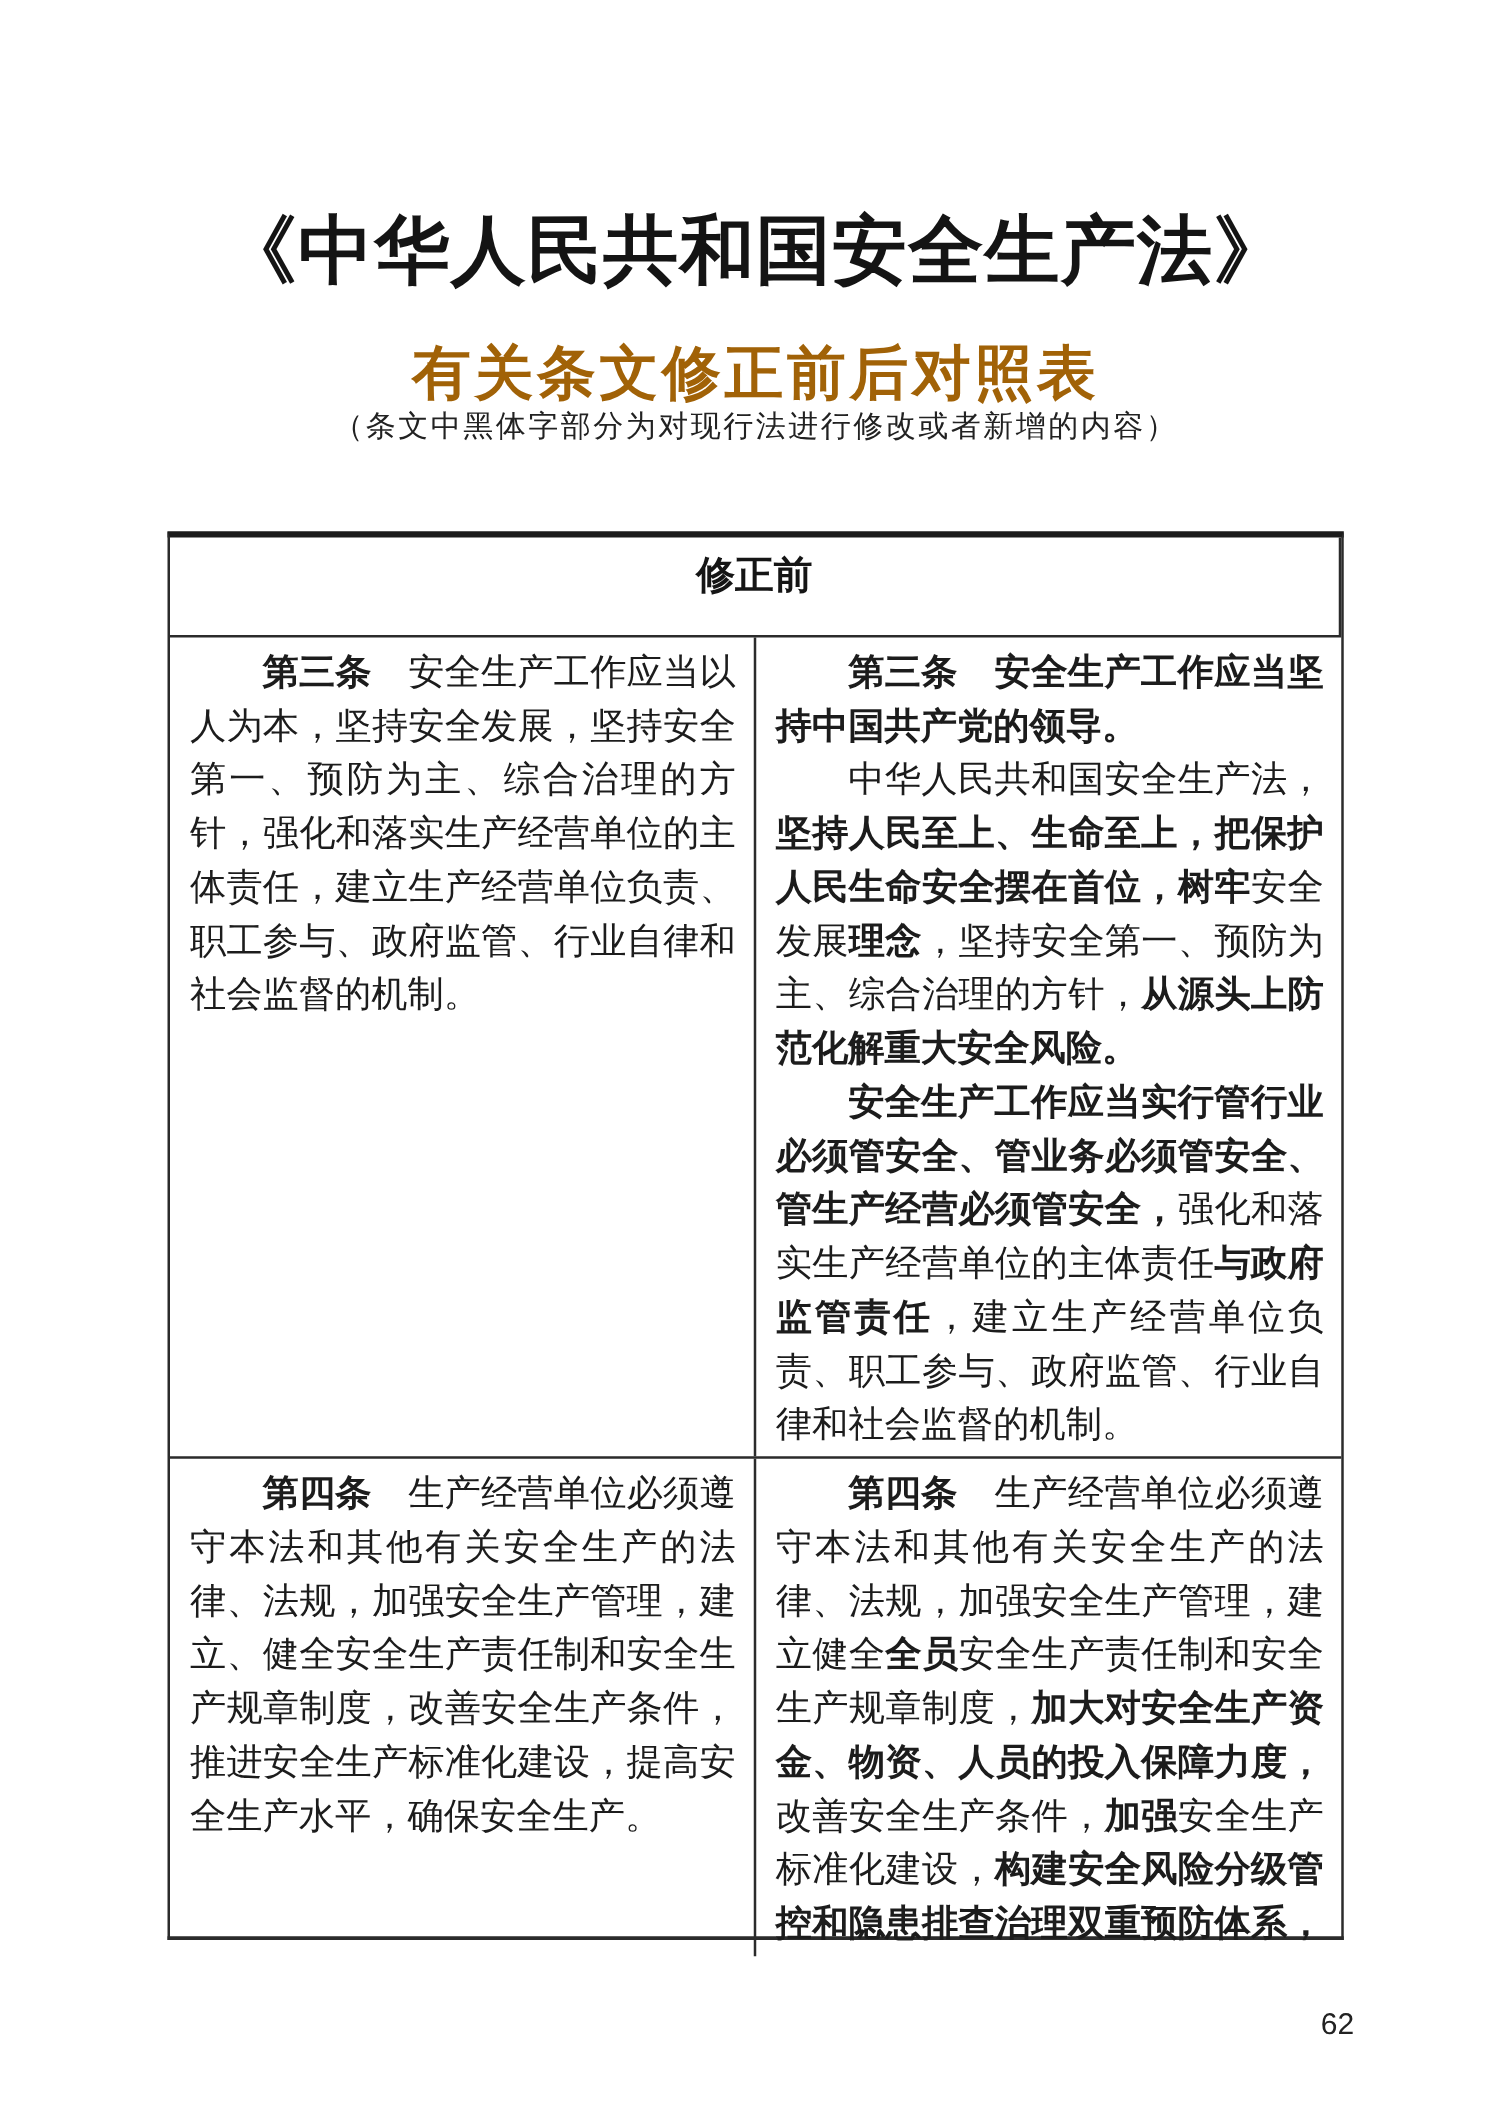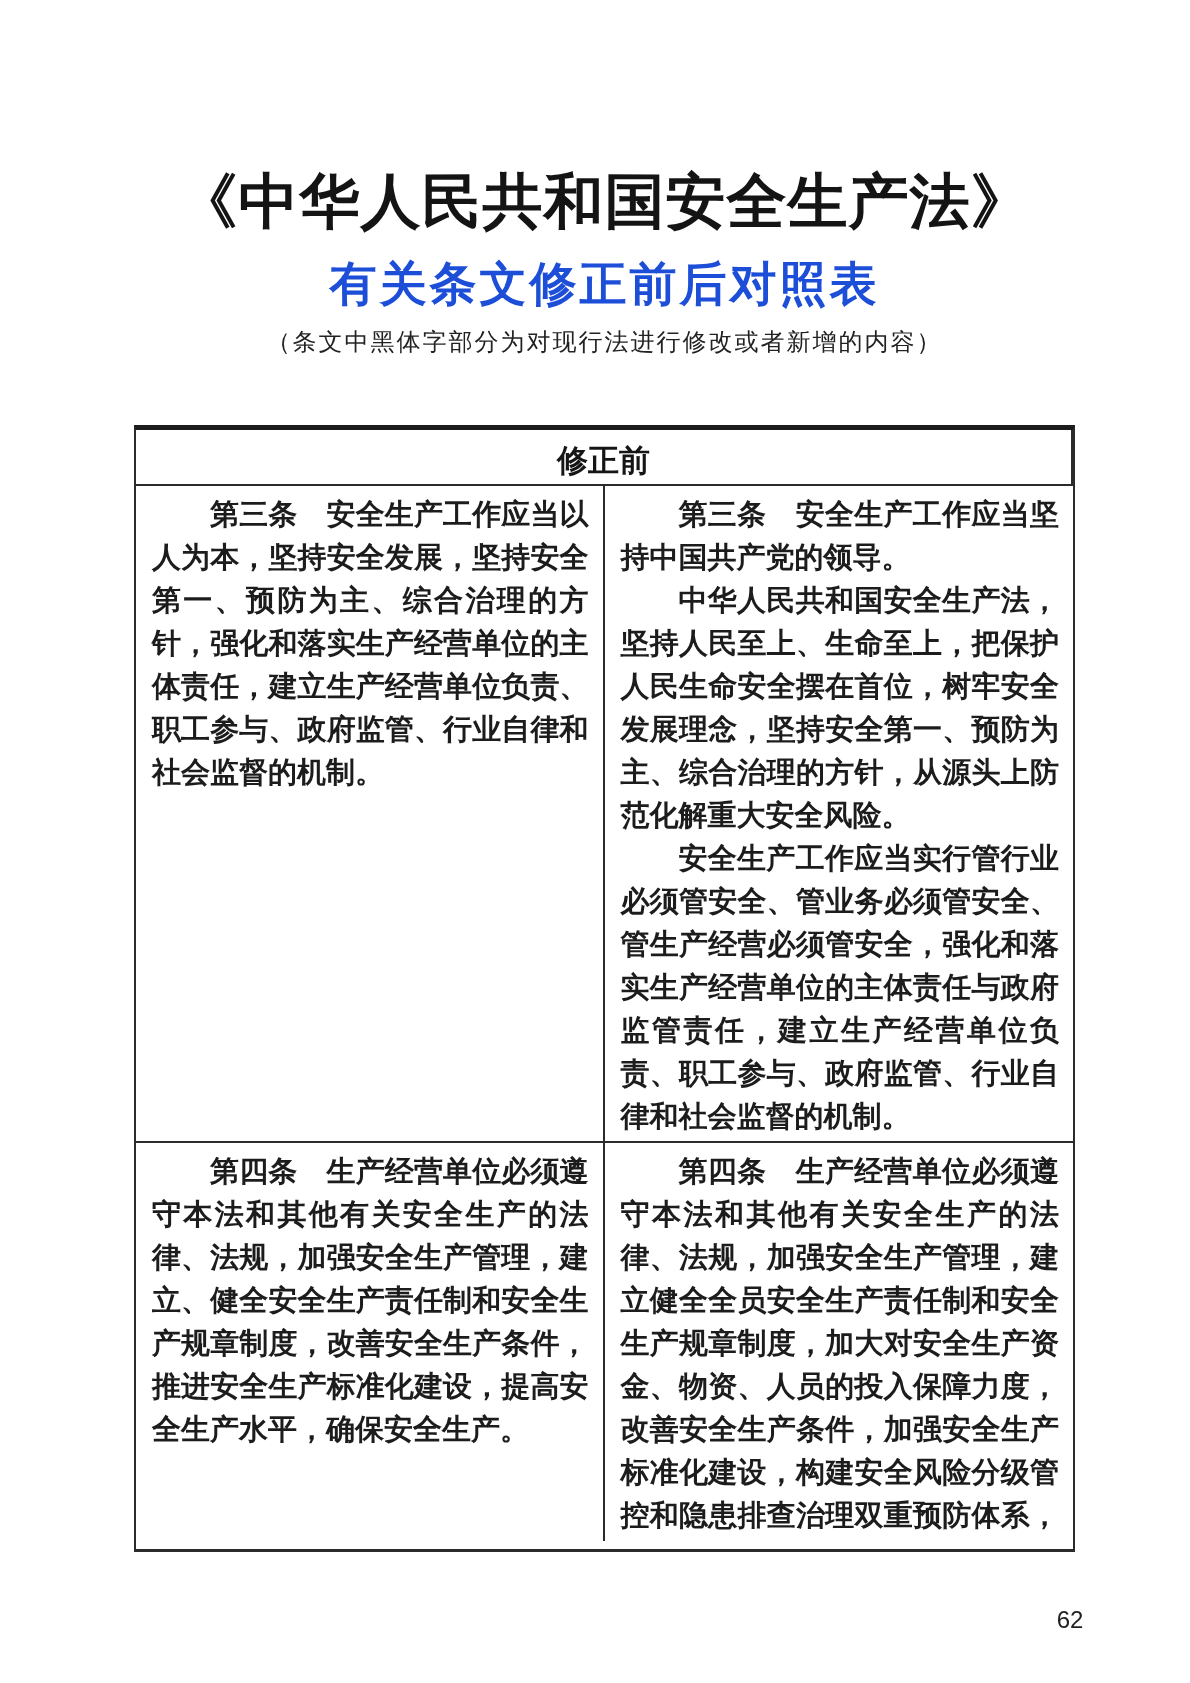--- a/index.html
+++ b/index.html
@@ -31,26 +31,26 @@
     font-weight: 700;
     font-size: 60px;
     line-height: 1.2;
     color: #141414;
     letter-spacing: 1px;
   }
   .title-line2 {
     position: absolute;
     left: 0; right: 0;
     top: 256px;
-    margin: 0;
+    margin: 15px;
     font-family: "Liberation Serif", "DejaVu Serif", serif;
     font-weight: 700;
     font-size: 47px;
     line-height: 1.2;
-    color: #1d4ed8;
+    color: #a16207;
     letter-spacing: 3px;
   }
   .doc-note {
     position: absolute;
     left: 0; right: 0;
     top: 328px;
     margin: 0;
     font-family: "Liberation Serif", serif;
     font-size: 24px;
     line-height: 1.2;
@@ -65,21 +65,21 @@
     height: 1127px;
     box-sizing: border-box;
     border-left: 2px solid #2b2b2b;
     border-right: 2px solid #2b2b2b;
     border-top: 5px solid #1c1c1c;
     border-bottom: 3px solid #2b2b2b;
     background: #ffffff;
   }
   .header-row {
     display: flex;
-    height: 56px;
+    height: 80px;
     box-sizing: border-box;
     border-bottom: 2px solid #2b2b2b;
   }
   .header-cell {
     flex: 1 1 50%;
     text-align: center;
     line-height: 60px;
     font-family: "DejaVu Sans", "Liberation Sans", sans-serif;
     font-weight: 700;
     font-size: 31px;
@@ -112,21 +112,21 @@
     margin: 0;
     text-indent: 2em;
     font-size: 29px;
     line-height: 43px;
     text-align: justify;
     color: #1c1c1c;
     font-family: "Liberation Serif", serif;
   }
   .seg-regular {
     font-family: "Liberation Serif", serif;
-    font-weight: 700;
+    font-weight: 400;
   }
   .seg-bold {
     font-family: Liberation Serif, serif;
     font-weight: 700;
   }
   .page-number {
     position: absolute;
     left: 1046px;
     top: 1606px;
     width: 48px;

